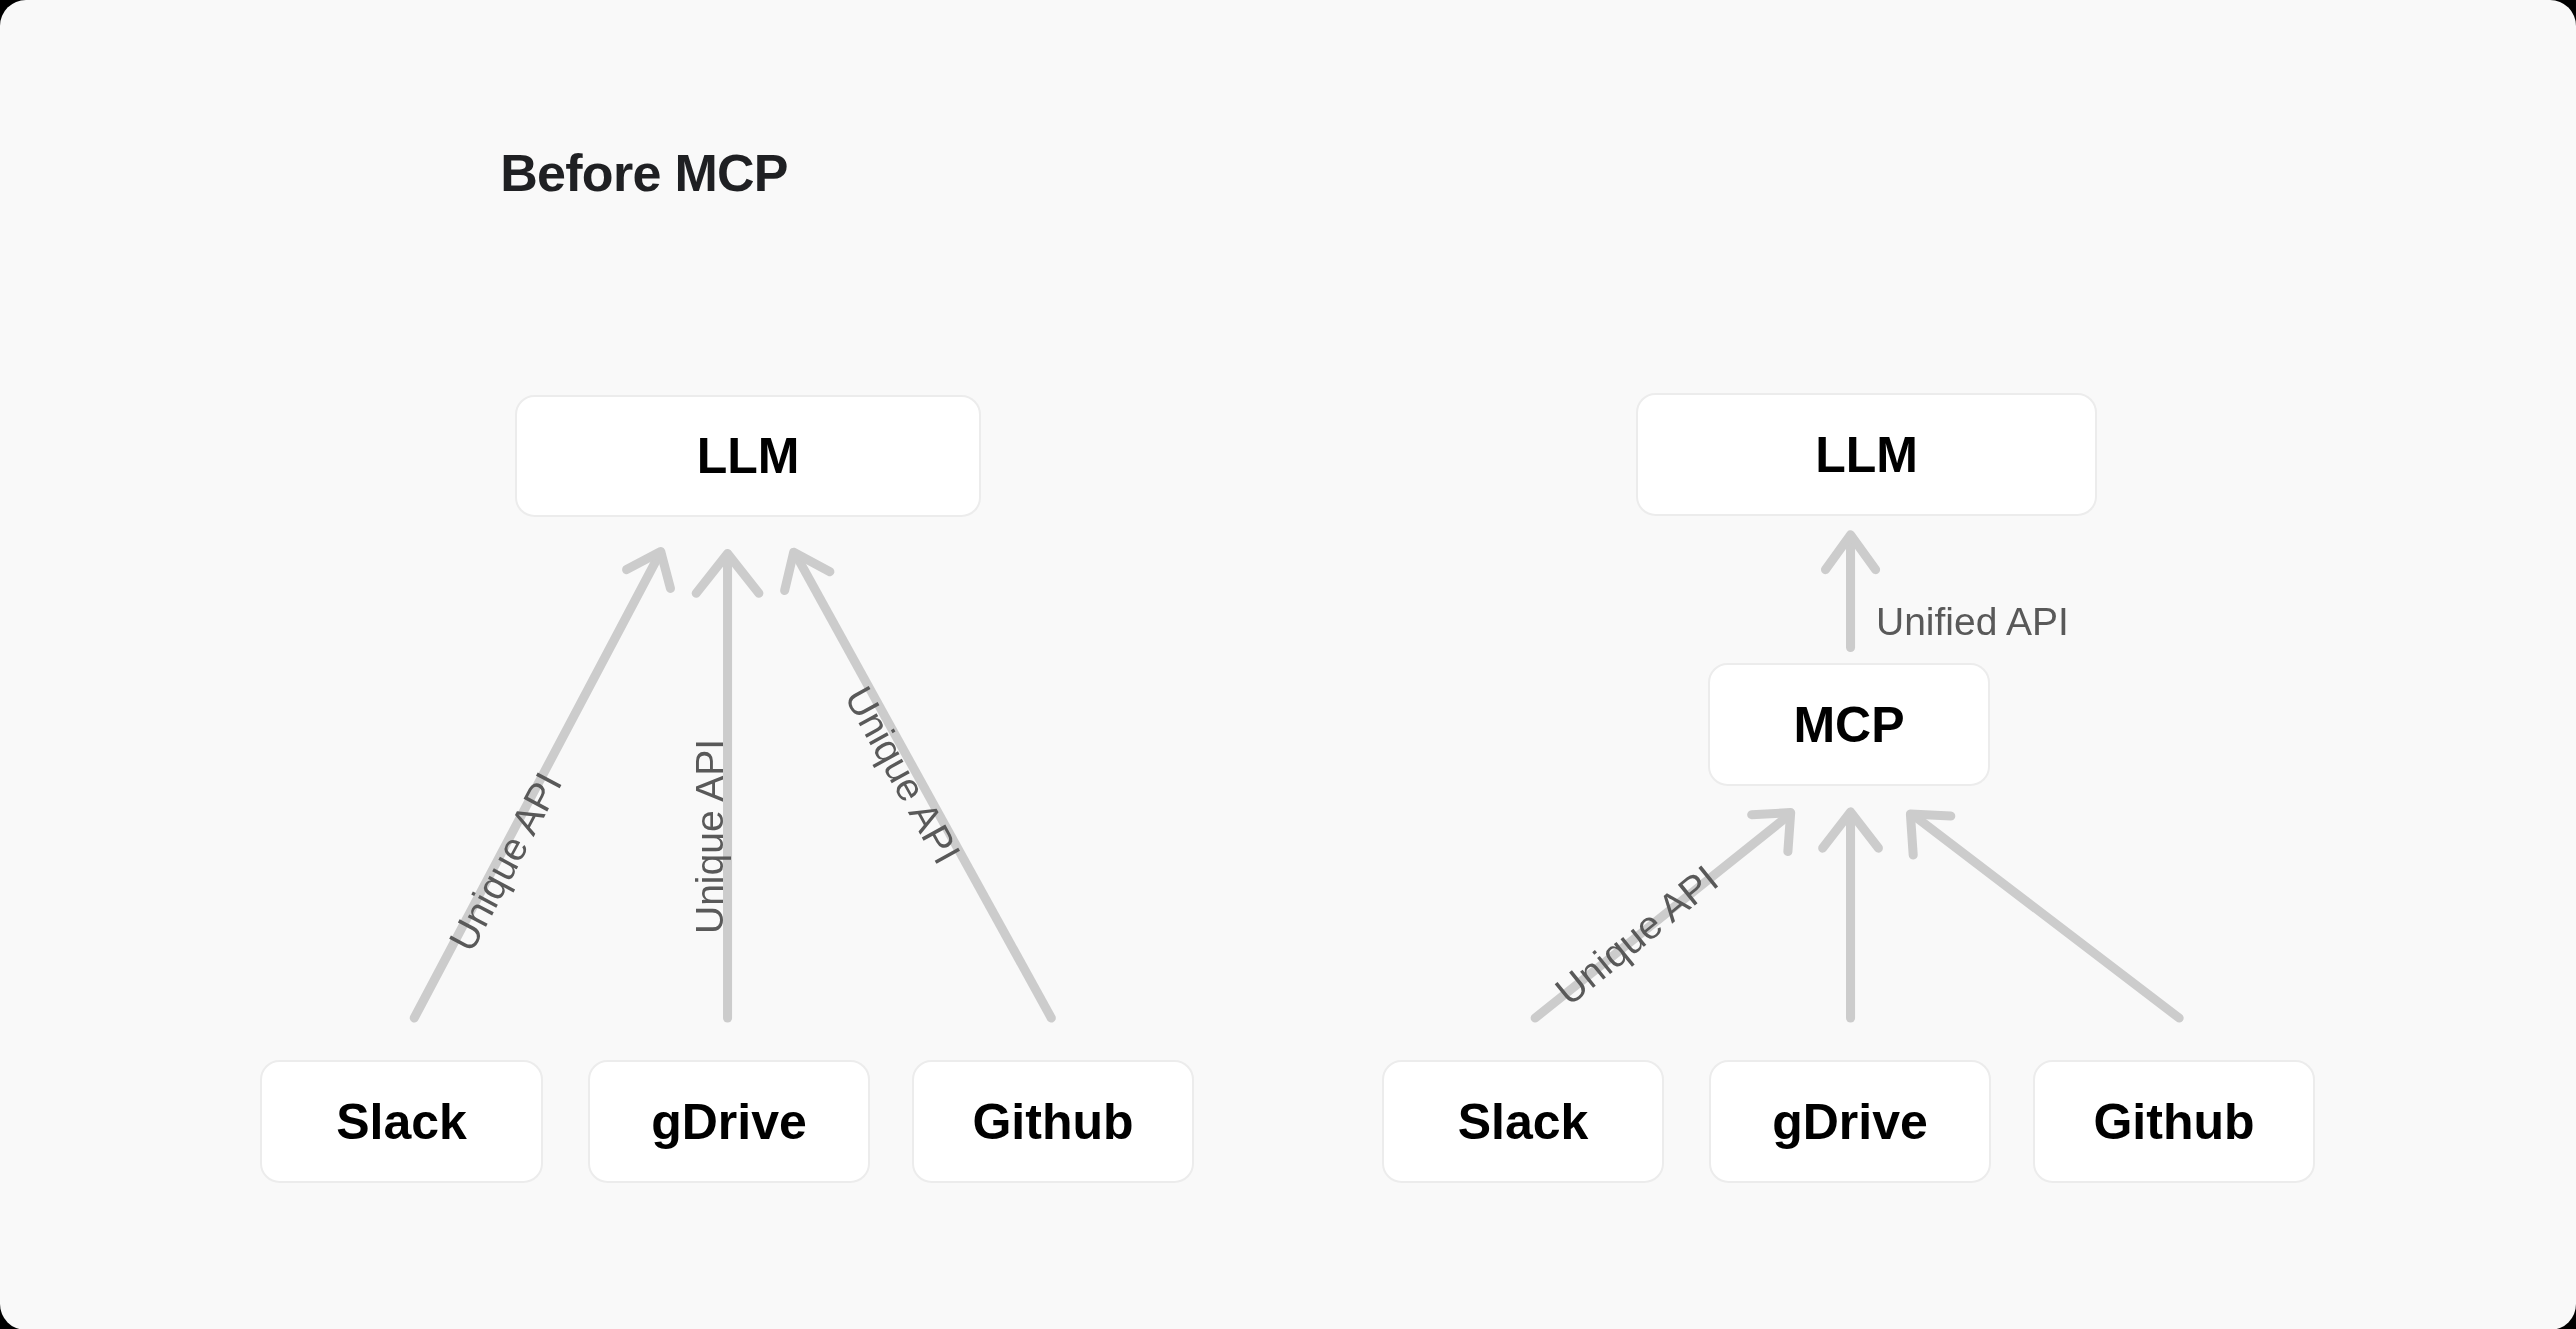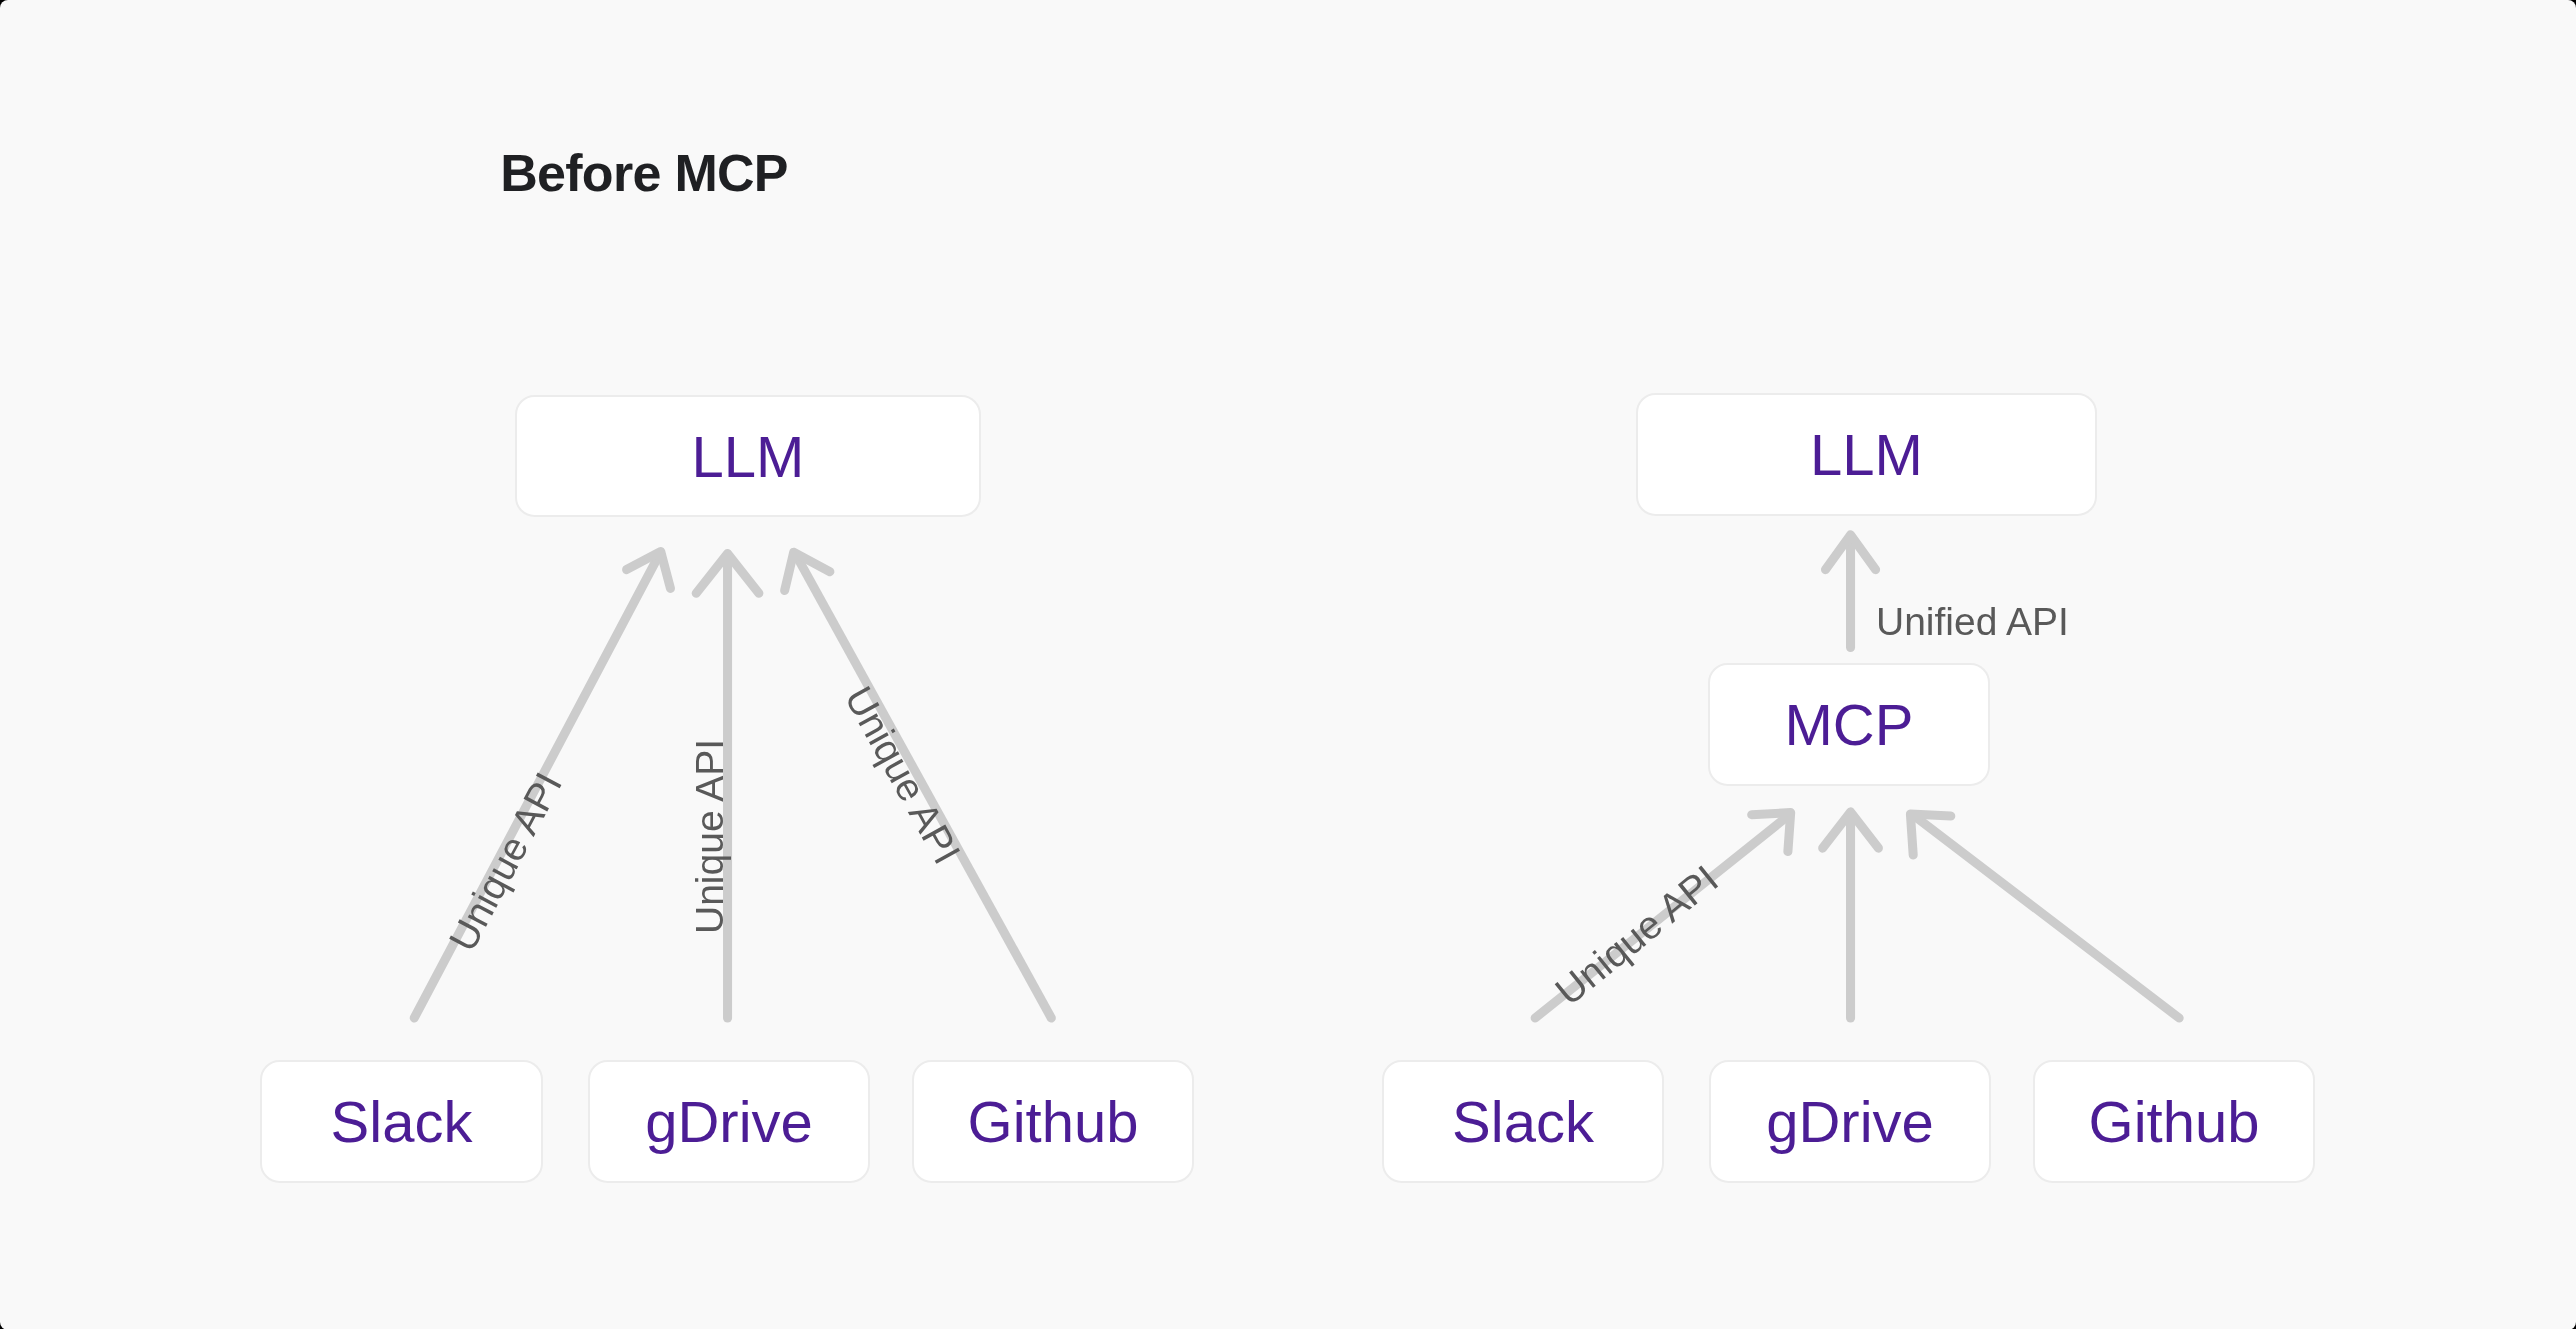--- a/index.html
+++ b/index.html
@@ -12,21 +12,21 @@
     height: 1330px;
     font-family: "Liberation Sans", sans-serif;
     overflow: hidden;
   }
   #panel {
     position: absolute;
     left: 0; top: 0;
     width: 2576px;
     height: 1330px;
     background: #f9f9f9;
-    border-radius: 8px;
+    border-radius: 26px;
     overflow: hidden;
   }
   .diagram {
     position: absolute;
     top: 0;
     height: 1330px;
   }
   #diagram-before { left: 0; width: 1288px; }
   #diagram-after  { left: 1288px; width: 1288px; }
 
@@ -46,23 +46,23 @@
     position: absolute;
     background: #ffffff;
     border: 2.8px solid #ececec;
     border-radius: 19.5px;
     display: flex;
     align-items: center;
     justify-content: center;
     box-sizing: border-box;
   }
   .node-label {
-    font-size: 58px;
-    color: #4c1d95;
-    font-weight: normal;
+    font-size: 50px;
+    color: #000000;
+    font-weight: bold;
     letter-spacing: 0px;
     white-space: nowrap;
   }
 
   .arrow-svg {
     position: absolute;
     left: 0; top: 0;
     width: 1288px;
     height: 1330px;
     overflow: visible;

